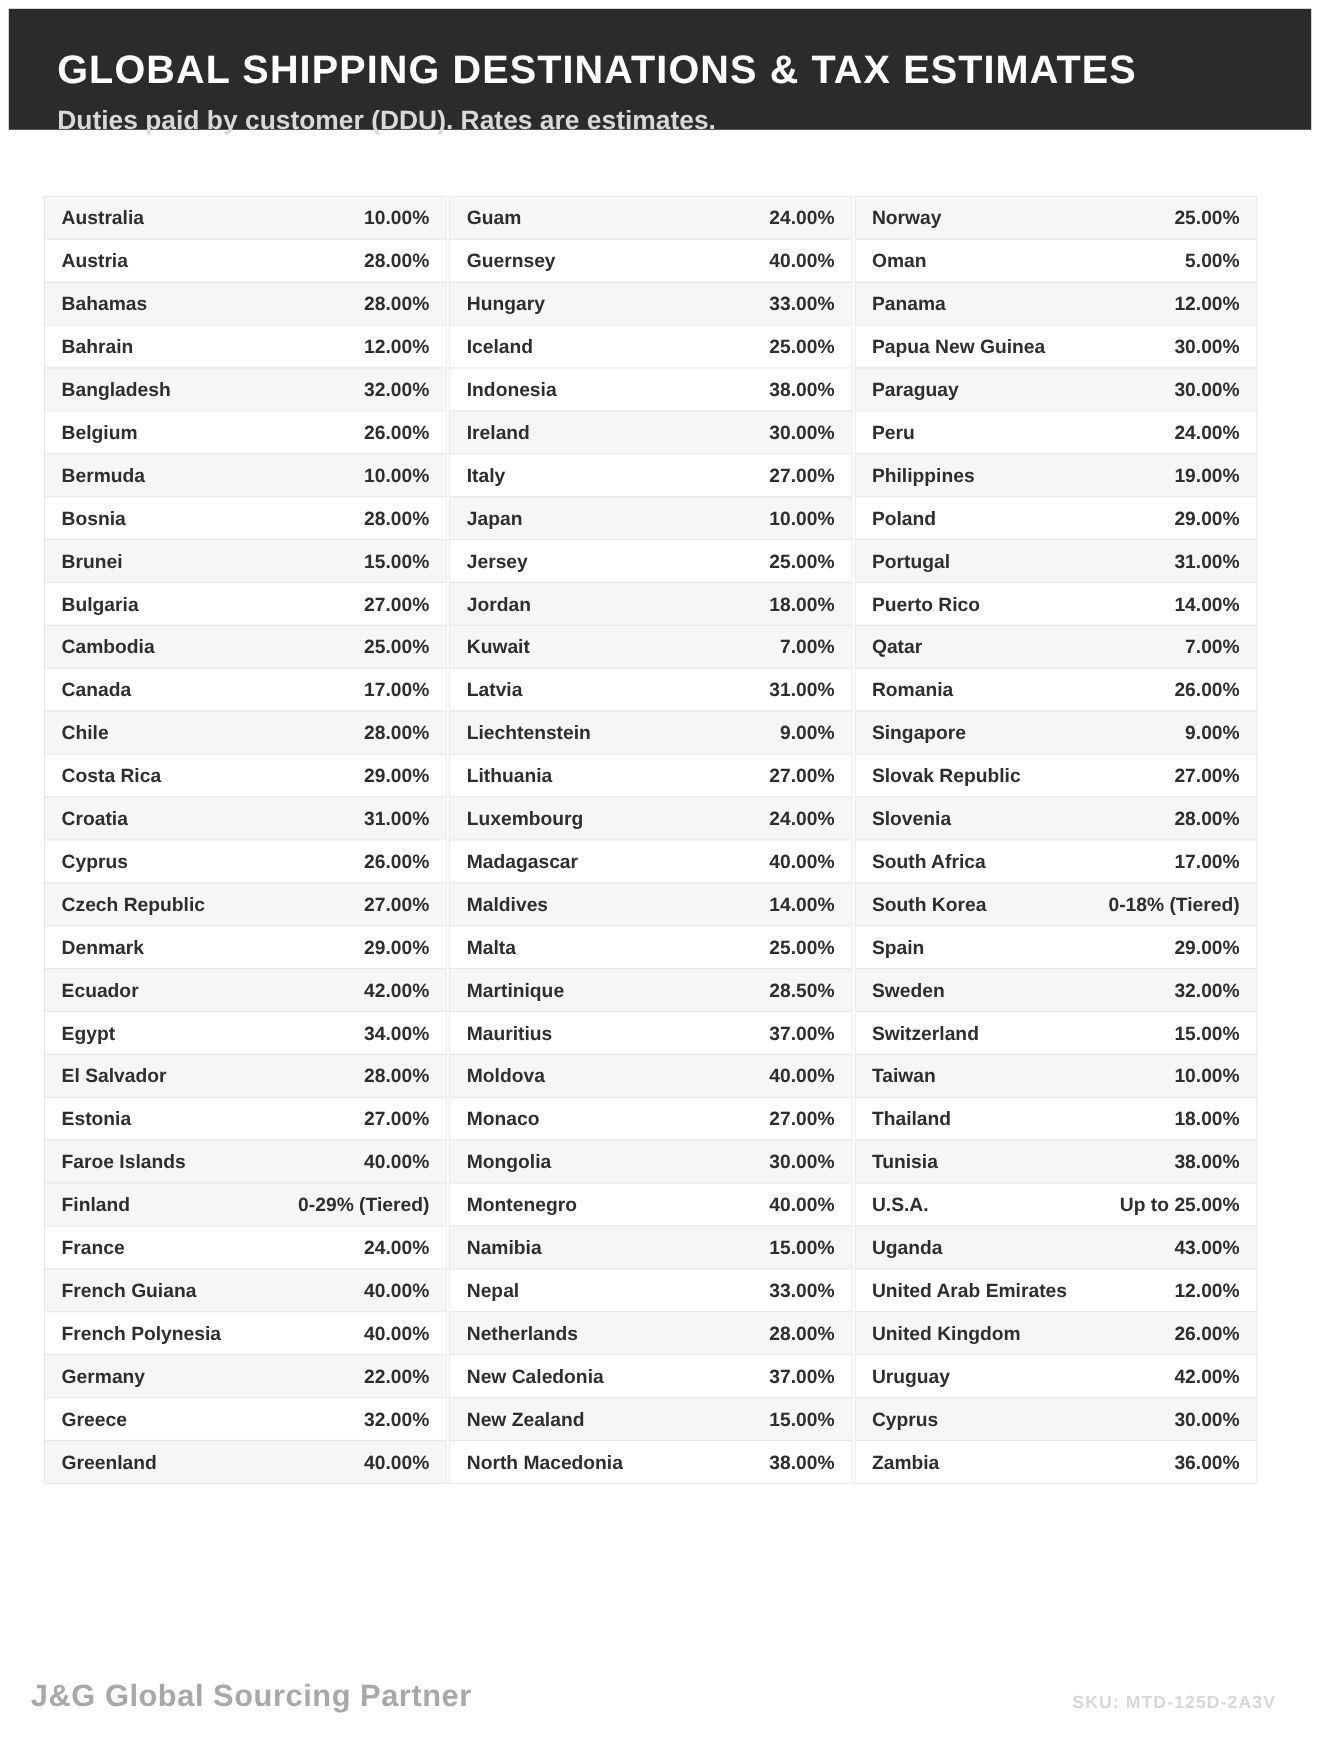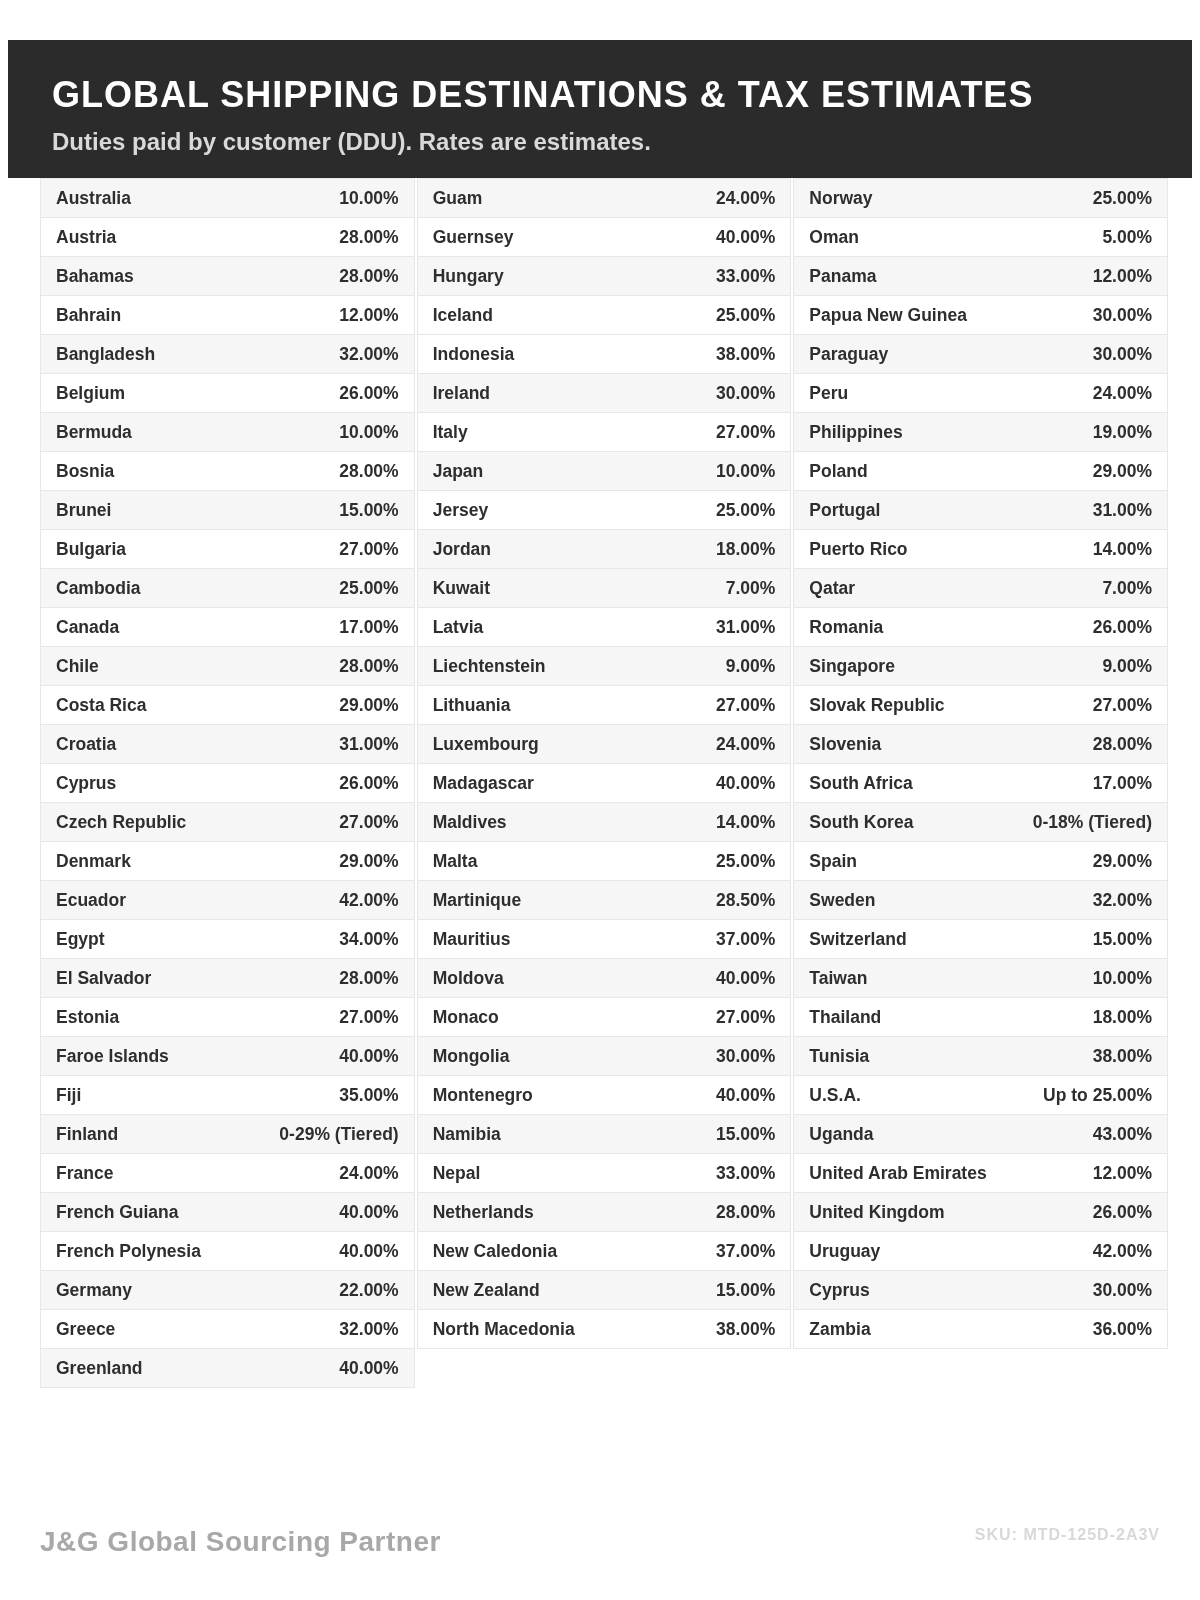--- a/index.html
+++ b/index.html
@@ -12,44 +12,43 @@
     background: #ffffff;
     font-family: "Liberation Sans", sans-serif;
     position: relative;
     overflow: hidden;
   }
   .header {
     position: absolute;
     left: 8px;
     top: 8px;
     right: 8px;
-    height: 138px;
+    height: 110px;
     background: var(--header-bg, #2b2b2b);
     box-sizing: border-box;
     padding: 34px 44px 0 44px;
-    margin-top: 32px;
   }
   .title {
     color: #ffffff;
     font-size: 36px;
     font-weight: 700;
     letter-spacing: 1px;
     white-space: nowrap;
   }
   .subtitle {
     color: var(--subtitle-color, #d9d9d9);
     font-size: 24px;
     font-weight: 700;
     margin-top: 12px;
   }
   .table {
     position: absolute;
     left: 40px;
     top: 178px;
-    right: 32px;
+    right: 57px;
     display: flex;
     gap: 2px;
     align-items: flex-start;
   }
   .col {
     flex: 1 1 0;
     border: 1px solid var(--border, #e7e7e7);
     background: #ffffff;
   }
   .row {
@@ -75,26 +74,26 @@
   }
   .rate {
     font-weight: 700;
     color: var(--text, #2e2e2e);
     font-size: 17.5px;
     white-space: nowrap;
     margin-left: 10px;
   }
   .footer {
     position: absolute;
-    left: 40px;
+    left: 28px;
     right: 40px;
     bottom: 42px;
     display: flex;
     justify-content: space-between;
-    align-items: flex-start;
+    align-items: flex-end;
   }
   .brand {
     font-size: 28px;
     font-weight: 700;
     color: var(--footer-brand, #a8a8a8);
     letter-spacing: 0.5px;
   }
   .sku {
     font-size: 16px;
     font-weight: 700;
@@ -197,24 +196,20 @@
     <span class="rate">28.00%</span>
   </div>
       <div class="row">
     <span class="country">Estonia</span>
     <span class="rate">27.00%</span>
   </div>
       <div class="row alt">
     <span class="country">Faroe Islands</span>
     <span class="rate">40.00%</span>
   </div>
-      <div class="row">
-    <span class="country">Fiji</span>
-    <span class="rate">35.00%</span>
-  </div>
       <div class="row alt">
     <span class="country">Finland</span>
     <span class="rate">0-29% (Tiered)</span>
   </div>
       <div class="row">
     <span class="country">France</span>
     <span class="rate">24.00%</span>
   </div>
       <div class="row alt">
     <span class="country">French Guiana</span>

